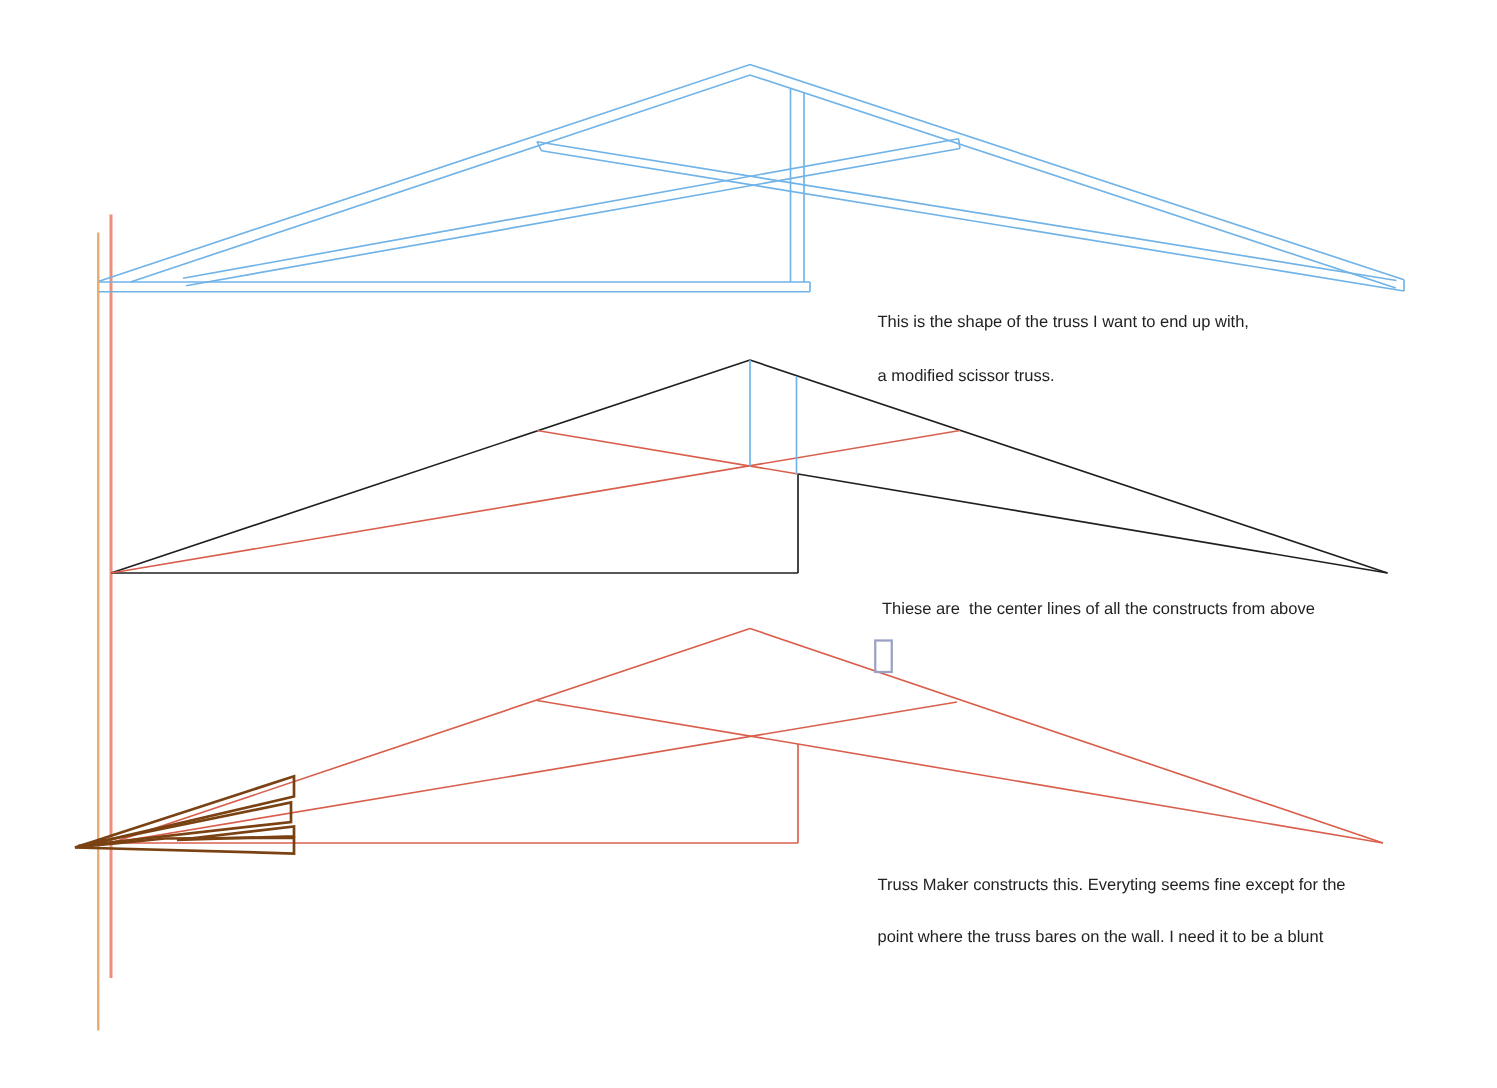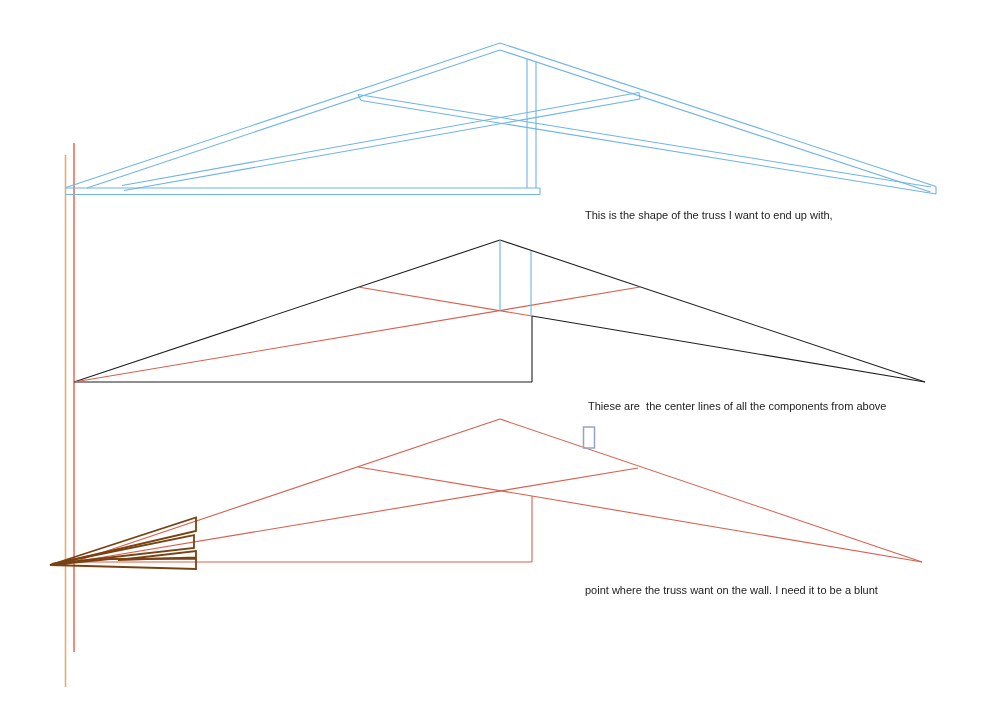--- a/index.html
+++ b/index.html
@@ -67,22 +67,24 @@
         <polygon points="50,565 196,517.5 196,531" fill="none" stroke="#7a4213" stroke-width="1.8" stroke-linejoin="miter"></polygon>
         <polygon points="52,564 194,535 194,548" fill="none" stroke="#7a4213" stroke-width="1.8" stroke-linejoin="miter"></polygon>
         <polygon points="118,560 196,551 196,557.5" fill="none" stroke="#7a4213" stroke-width="1.8" stroke-linejoin="miter"></polygon>
         <polygon points="50,565 110,559 196,558.5 196,569" fill="none" stroke="#7a4213" stroke-width="1.8" stroke-linejoin="miter"></polygon>
       </g>
       <rect x="583.5" y="427" width="11" height="21" fill="none" stroke="#9aa2c4" stroke-width="1.5"></rect>
     </svg>
 
   <div class="ann" style="left:585px;top:185px">
     <div>This is the shape of the truss I want to end up with,</div>
+    <div>a modified scissor truss.</div>
   </div>
 
   <div class="ann" style="left:588px;top:376px">
-    <div>Thiese are  the center lines of all the components from above</div>
+    <div>Thiese are  the center lines of all the constructs from above</div>
   </div>
 
   <div class="ann tight" style="left:585px;top:562px">
-    <div>point where the truss want on the wall. I need it to be a blunt</div>
+    <div>Truss Maker constructs this. Everyting seems fine except for the</div>
+    <div>point where the truss bares on the wall. I need it to be a blunt</div>
   </div>
 </div>
 
 </body></html>

